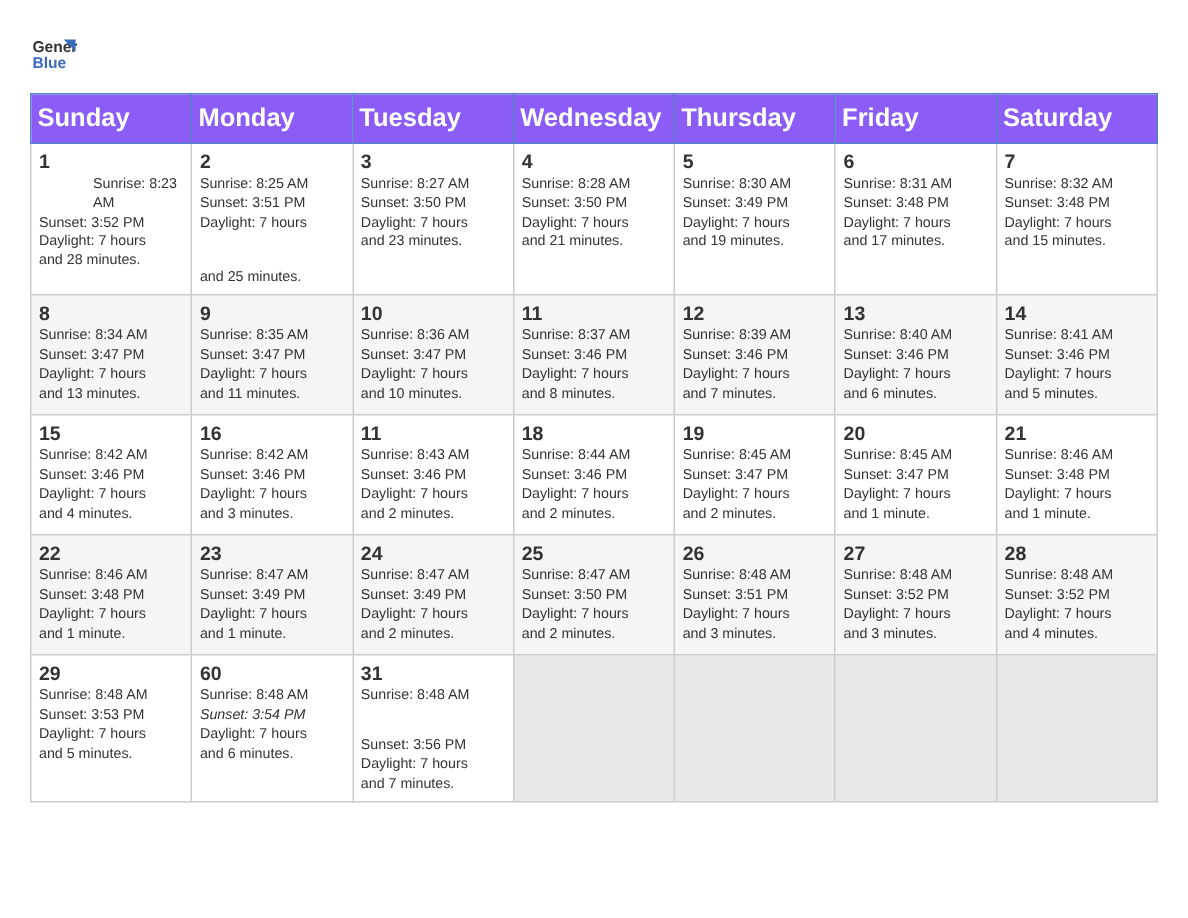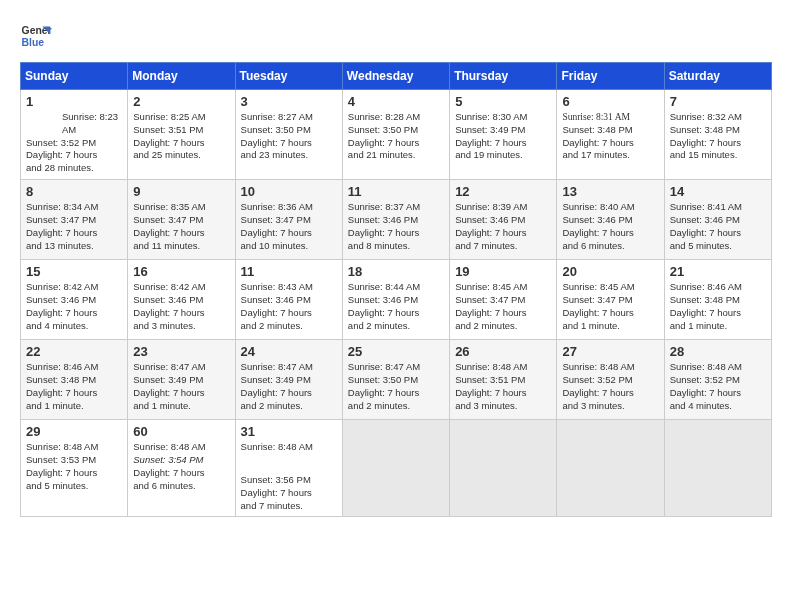--- a/index.html
+++ b/index.html
@@ -38,24 +38,24 @@
       font-size: 14px;
       color: #555;
       margin-top: 2px;
     }
     .calendar {
       width: 100%;
       border-collapse: collapse;
       border: 1px solid #ccc;
     }
     .calendar th {
-      background: #1d4ed8;
+      background: #8b5cf6;
       color: #fff;
       padding: 6px 4px;
-      font-size: 12px;
+      font-size: 17px;
       font-weight: bold;
       text-align: left;
       border: 1px solid #5580cc;
     }
     .calendar td {
       width: 107px;
       vertical-align: top;
       padding: 4px 5px;
       border: 1px solid #ccc;
       font-size: 9.5px;
@@ -115,21 +115,21 @@
           <span style="display: block; line-height: 1.35; margin-left: 36px;">Sunrise: 8:23 AM</span>
           <span style="display: block; line-height: 1.35;">Sunset: 3:52 PM</span>
           <span style="display: block; line-height: 1.35;">Daylight: 7 hours</span>
           <span style="display: block; line-height: 1.35;">and 28 minutes.</span>
         </td>
         <td>
           <span class="day-number">2</span>
           <span style="display: block; line-height: 1.35;">Sunrise: 8:25 AM</span>
           <span style="display: block; line-height: 1.35;">Sunset: 3:51 PM</span>
           <span style="display: block; line-height: 1.35;">Daylight: 7 hours</span>
-          <span style="display: block; line-height: 1.35;">and 25 minutes.</span>
+          <span style="display: block; line-height: 1.35; margin-top: 24px;">and 25 minutes.</span>
         </td>
         <td>
           <span class="day-number">3</span>
           <span style="display: block; line-height: 1.35;">Sunrise: 8:27 AM</span>
           <span style="display: block; line-height: 1.35;">Sunset: 3:50 PM</span>
           <span style="display: block; line-height: 1.35;">Daylight: 7 hours</span>
           <span style="display: block; line-height: 1.35;">and 23 minutes.</span>
         </td>
         <td>
           <span class="day-number">4</span>
@@ -140,21 +140,21 @@
         </td>
         <td>
           <span class="day-number">5</span>
           <span style="display: block; line-height: 1.35;">Sunrise: 8:30 AM</span>
           <span style="display: block; line-height: 1.35;">Sunset: 3:49 PM</span>
           <span style="display: block; line-height: 1.35;">Daylight: 7 hours</span>
           <span style="display: block; line-height: 1.35;">and 19 minutes.</span>
         </td>
         <td>
           <span class="day-number">6</span>
-          <span style="display: block; line-height: 1.35; font-family: Liberation Serif, serif;">Sunrise: 8:31 AM</span>
+          <span style="display: block; line-height: 1.35;">Sunrise: 8:31 AM</span>
           <span style="display: block; line-height: 1.35;">Sunset: 3:48 PM</span>
           <span style="display: block; line-height: 1.35;">Daylight: 7 hours</span>
           <span style="display: block; line-height: 1.35;">and 17 minutes.</span>
         </td>
         <td>
           <span class="day-number">7</span>
           <span style="display: block; line-height: 1.35;">Sunrise: 8:32 AM</span>
           <span style="display: block; line-height: 1.35;">Sunset: 3:48 PM</span>
           <span style="display: block; line-height: 1.35;">Daylight: 7 hours</span>
           <span style="display: block; line-height: 1.35;">and 15 minutes.</span>

